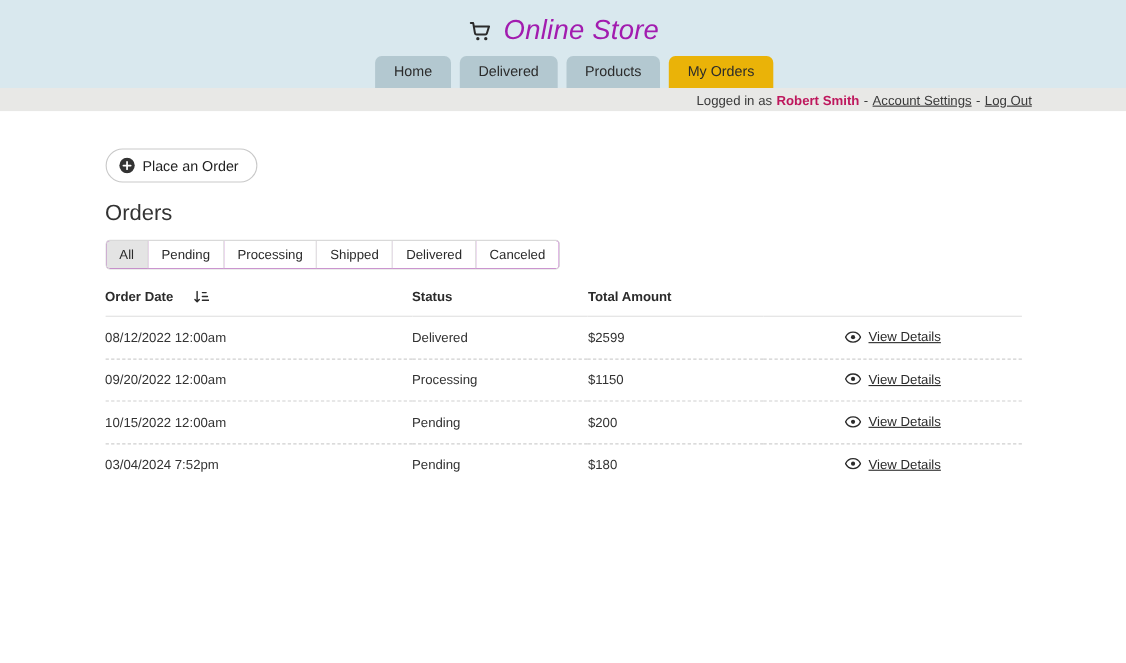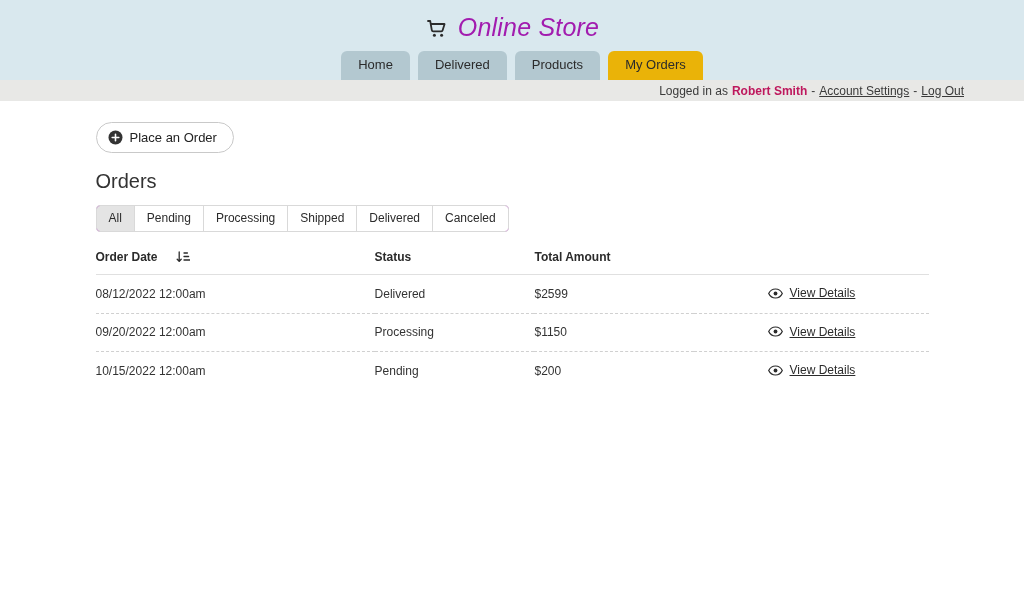--- a/index.html
+++ b/index.html
@@ -55,33 +55,33 @@
   }
   .nav-tab.active { background: #eab308; }
 
   
   .user-bar {
     background: #e8e8e6;
     height: 21px;
     display: flex;
     align-items: center;
     justify-content: flex-end;
-    padding-right: 60px;
+    padding-right: 86px;
     font-size: 12px;
     color: #3a3a3a;
   }
   .user-bar span, .user-bar a { margin-left: 4px; }
   .user-bar .bold { font-weight: bold; color: #be185d; }
   .user-bar a { color: #3a3a3a; text-decoration: underline; cursor: pointer; }
 
   
   .content {
     width: 833px;
     margin: 0 auto;
-    padding-top: 21px;
+    padding-top: 34px;
   }
 
   .place-order-btn {
     display: inline-flex;
     align-items: center;
     gap: 7px;
     background: #ffffff;
     border: 1px solid #c9c9c9;
     border-radius: 17px;
     padding: 7px 16px 7px 11px;
@@ -272,16 +272,32 @@
             <span class="eye-icon">
               <svg width="15" height="11" viewBox="0 0 15 11">
                   <path d="M7.5 1C4.3 1 1.8 3.2.7 5.5 1.8 7.8 4.3 10 7.5 10s5.7-2.2 6.8-4.5C13.2 3.2 10.7 1 7.5 1Z" fill="none" stroke="#2b2b2b" stroke-width="1.2"></path>
                   <circle cx="7.5" cy="5.5" r="1.9" fill="#2b2b2b"></circle>
                 </svg>
             </span>
             <span class="link-text">View Details</span>
           </a>
         </td>
       </tr>
+      <tr>
+        <td class="col-date">03/04/2024 7:52pm</td>
+        <td class="col-status">Pending</td>
+        <td class="col-amount">$180</td>
+        <td class="col-action">
+          <a class="view-details">
+            <span class="eye-icon">
+              <svg width="15" height="11" viewBox="0 0 15 11">
+                  <path d="M7.5 1C4.3 1 1.8 3.2.7 5.5 1.8 7.8 4.3 10 7.5 10s5.7-2.2 6.8-4.5C13.2 3.2 10.7 1 7.5 1Z" fill="none" stroke="#2b2b2b" stroke-width="1.2"></path>
+                  <circle cx="7.5" cy="5.5" r="1.9" fill="#2b2b2b"></circle>
+                </svg>
+            </span>
+            <span class="link-text">View Details</span>
+          </a>
+        </td>
+      </tr>
     </tbody>
   </table>
 
 </main>
 
 </body></html>

